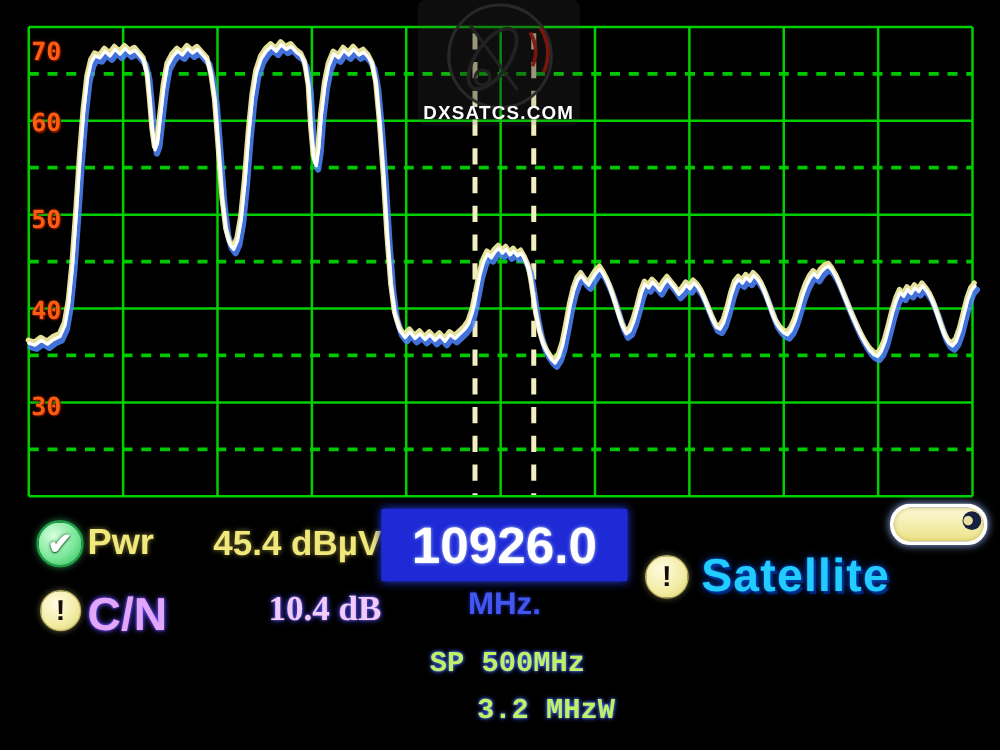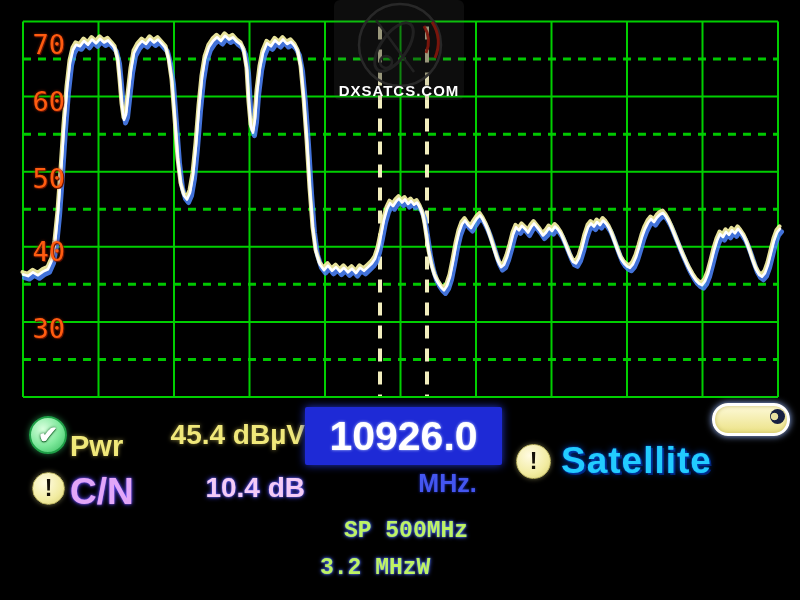--- a/index.html
+++ b/index.html
@@ -7,22 +7,22 @@
           font-family:"Liberation Sans",sans-serif;}
   svg#plot-svg{position:absolute;left:0;top:0;}
 
   
   .wm{position:absolute;left:334px;top:0;width:130px;height:100px;
       background:rgba(95,95,95,.14);border-radius:6px;}
   .wm-text{position:absolute;left:0;top:82px;width:130px;text-align:center;
       font-weight:bold;font-size:15px;letter-spacing:1px;color:#ffffff;}
 
   
-  .ytick{position:absolute;left:25px;width:40px;text-align:right;
-      font-family:"DejaVu Sans Mono",monospace;font-weight:normal;font-size:27px;
+  .ytick{position:absolute;left:25px;width:40px;text-align:left;
+      font-family:"DejaVu Sans Mono",monospace;font-weight:bold;font-size:20px;
       color:#ff5c10;text-shadow:0 0 3px #8a2000,1px 1px 0 #601000;}
 
   
   .icon-circle{position:absolute;border-radius:50%;display:flex;
       align-items:center;justify-content:center;}
   .icon-green{background:radial-gradient(circle at 35% 32%,#d8ffdd,#7ce89a 55%,#35b95d);
       border:2px solid #1f9e47;color:#fff;font-size:24px;font-weight:bold;
       text-shadow:0 1px 1px #0a6020,0 0 3px #0a6020;box-shadow:0 0 6px rgba(80,255,140,.45);}
   .icon-alert{background:radial-gradient(circle at 38% 32%,#fffbe2,#f2eca2 60%,#d9d172);
       border:1px solid #b9b161;color:#141008;font-size:23px;font-weight:bold;
@@ -33,21 +33,21 @@
   .pinkval{color:#f4cbf6;text-shadow:0 0 5px #4646ff,0 0 2px #9a8aff;}
   .cyan{color:#22ccff;text-shadow:0 0 2px #0050d0,0 0 7px #0040b0,2px 2px 0 rgba(0,40,140,.8);}
   .bluewhite{color:#bef264;text-shadow:0 0 4px #4060ff,0 0 2px #7090ff;font-family:Liberation Mono, monospace;}
 
   .freq-box{position:absolute;left:305px;top:407px;width:197px;height:58px;
       background:#1e2ad6;border-radius:2px;box-shadow:0 0 8px #2335d0;
       display:flex;align-items:center;justify-content:center;}
   .freq-box span{color:#fff;font-weight:bold;font-size:41px;letter-spacing:0px;
       text-shadow:0 0 3px #c0d0ff;}
   .freq-unit{position:absolute;left:305px;top:469px;width:197px;text-align:center;
-      font-weight:bold;font-size:25px;color:#4456f0;text-shadow:0 0 3px #2030c0;padding-left:44px;}
+      font-weight:bold;font-size:25px;color:#4456f0;text-shadow:0 0 3px #2030c0;}
 
   .battery{position:absolute;left:712px;top:403px;width:72px;height:27px;
       border:3px solid #fff;border-radius:16px;
       background:linear-gradient(#fdf9d8,#ece286);
       box-shadow:0 0 7px #9ab8ff,inset 0 0 4px #c8bc66;}
   .battery .knob{position:absolute;right:2px;top:3px;width:15px;height:15px;border-radius:50%;
       background:radial-gradient(circle at 30% 50%,#e8e0a0 0 26%,#182040 32%);}
 </style>
 </head>
 <body>
@@ -98,40 +98,40 @@
 
   <div class="ytick" style="top:29px">70</div>
   <div class="ytick" style="top:86px">60</div>
   <div class="ytick" style="top:163px">50</div>
   <div class="ytick" style="top:236px">40</div>
   <div class="ytick" style="top:313px">30</div>
 
   <div class="icon-circle icon-green" style="left:29px;top:416px;width:34px;height:34px;">
     <span>✔</span>
   </div>
-  <div class="lbl yellow" style="left:70px;top:418px;font-size:29px;margin-top:12px;">Pwr</div>
+  <div class="lbl yellow" style="left:70px;top:418px;font-size:29px;">Pwr</div>
   <div class="lbl yellow" style="left:150px;top:419px;width:155px;text-align:right;font-size:28px;">45.4 dBµV</div>
 
   <div class="icon-circle icon-alert" style="left:32px;top:472px;width:31px;height:31px;">
     <span>!</span>
   </div>
   <div class="lbl magenta" style="left:70px;top:471px;font-size:37px;">C/N</div>
-  <div class="lbl pinkval" style="left:150px;top:472px;width:155px;text-align:right;font-size:28px;">10.4 dB</div>
+  <div class="lbl pinkval" style="left:150px;top:472px;width:155px;text-align:right;font-size:28px;font-family:Liberation Serif, serif;">10.4 dB</div>
 
   <div class="freq-box">
     <span>10926.0</span>
   </div>
   <div class="freq-unit lbl">MHz.</div>
 
   <div class="battery">
     <div class="knob"></div>
   </div>
 
   <div class="icon-circle icon-alert" style="left:516px;top:444px;width:33px;height:33px;">
     <span>!</span>
   </div>
   <div class="lbl cyan" style="left:561px;top:440px;font-size:37px;letter-spacing:1px;">Satellite</div>
 
   <div class="lbl bluewhite" style="left:320px;top:518px;width:172px;text-align:center;font-size:23px;">SP 500MHz</div>
-  <div class="lbl bluewhite" style="left:320px;top:555px;width:172px;text-align:left;font-size:23px;">3.2 MHzW</div>
+  <div class="lbl bluewhite" style="left:320px;top:555px;width:172px;text-align:right;font-size:23px;">3.2 MHzW</div>
 
 
 </div>
 
 </body></html>

